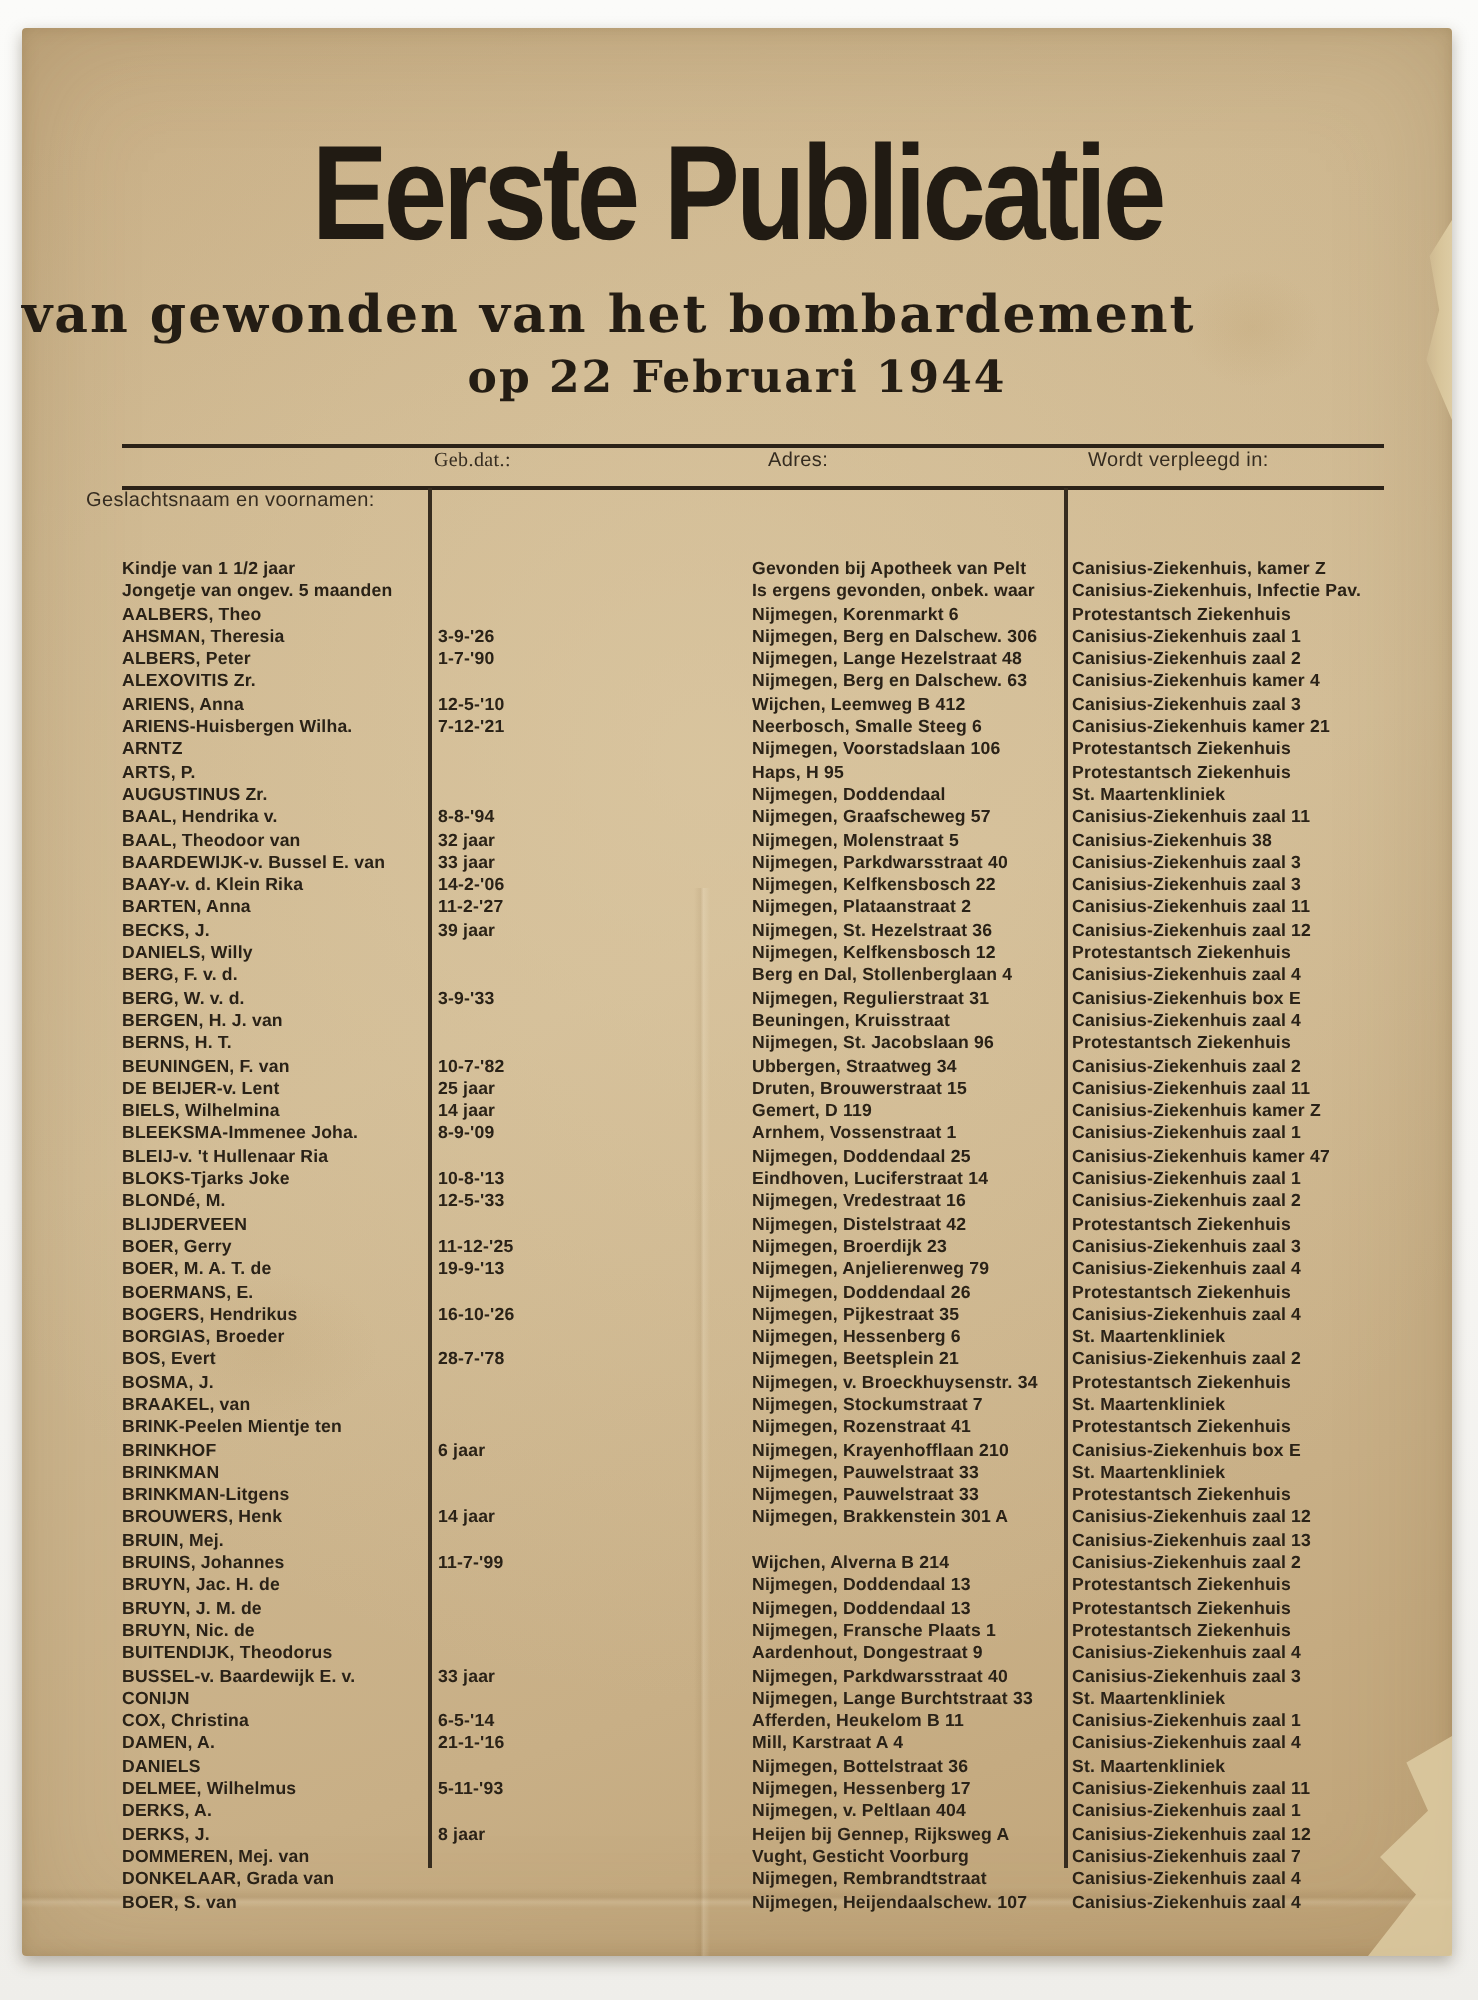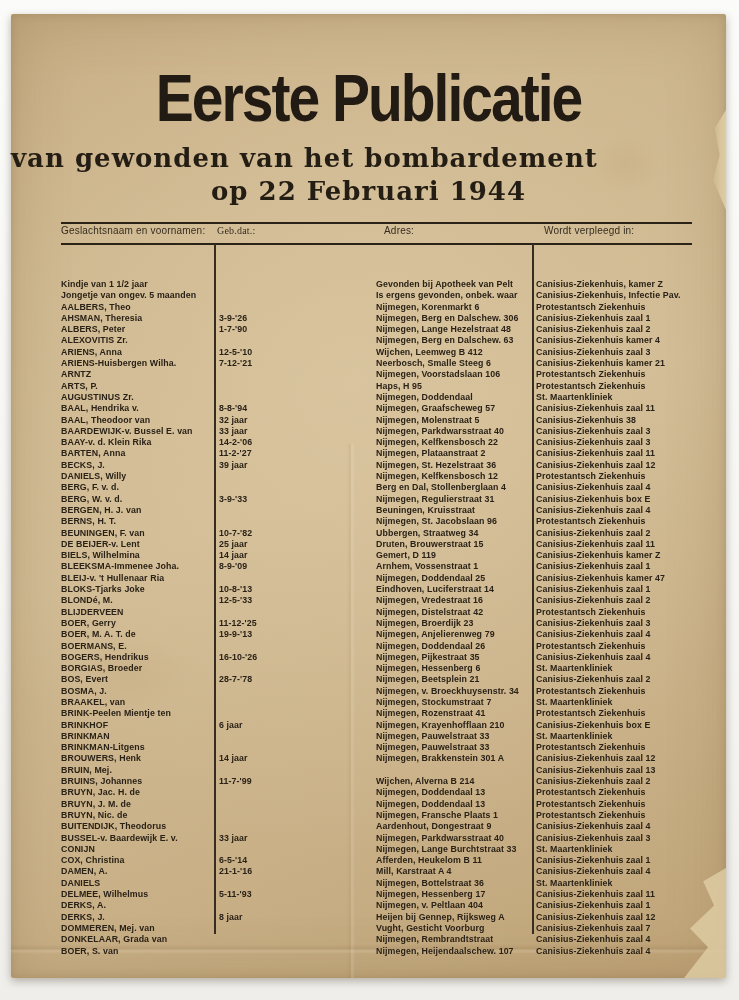--- a/index.html
+++ b/index.html
@@ -56,35 +56,35 @@
     transform:scaleY(1.18);transform-origin:center top;
     white-space:nowrap;
   }
   .subtitle1{
     position:absolute;top:129px;left:0;width:100%;text-align:left;
     font-family:"DejaVu Serif", serif;font-weight:700;font-size:26px;
     letter-spacing:1px;color:#241d14;white-space:nowrap;
   }
   .subtitle2{
     position:absolute;top:162px;left:0;width:100%;text-align:center;
-    font-family:"DejaVu Serif", serif;font-weight:700;font-size:26px;
+    font-family:"DejaVu Serif", serif;font-weight:700;font-size:22px;
     letter-spacing:1px;color:#241d14;white-space:nowrap;
   }
 
   .hrule{position:absolute;left:50px;width:631px;height:2px;background:#2b2218;}
   .hrule-top{top:208px;}
   .hrule-header{top:229px;}
   .vrule{position:absolute;top:230px;width:1.5px;height:690px;background:#362c1f;}
   .vrule-1{left:203px;}
   .vrule-2{left:521px;}
 
   .col-headers{position:absolute;top:211px;left:0;width:100%;height:17px;
     font-size:10px;color:#352c20;letter-spacing:.2px;}
   .col-headers span{position:absolute;white-space:nowrap;}
-  .ch-name{left:50px;}
+  .ch-name{left:32px;margin-top:20px;}
   .ch-dob{left:206px;font-family:Liberation Serif, serif;}
   .ch-address{left:373px;}
   .ch-hospital{left:533px;}
 
   .tbody{position:absolute;left:50px;top:233px;width:640px;margin-top:32px;}
   .trow{position:relative;height:11.3px;}
   .cell{
     position:absolute;top:0;height:11.3px;line-height:11.6px;
     font-size:8.8px;font-weight:700;color:#2a2217;white-space:nowrap;
     letter-spacing:.1px;

